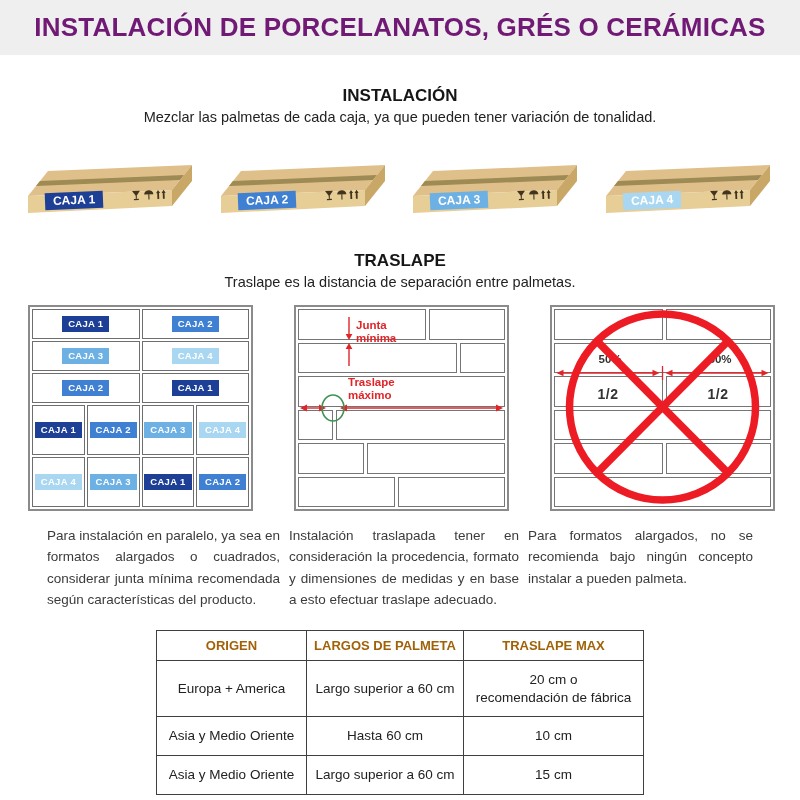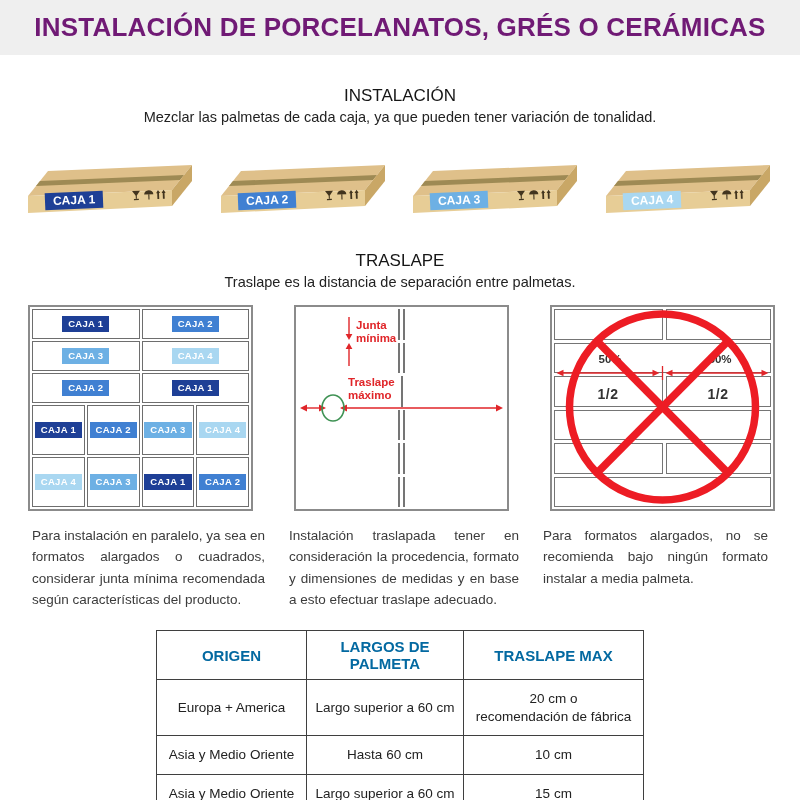--- a/index.html
+++ b/index.html
@@ -4,21 +4,21 @@
 <style>
   * { margin:0; padding:0; box-sizing:border-box; }
   html,body { width:800px; height:800px; background:#ffffff; overflow:hidden;
               font-family:"Liberation Sans", sans-serif; color:#1a1a1a; }
 
   
   .header { height:55px; background:#efefef; display:flex; align-items:center; justify-content:center; }
   .header h1 { font-size:26px; font-weight:bold; letter-spacing:0.2px; color:#701a75; }
 
   
-  .sec-head { text-align:center; font-size:17px; font-weight:normal; color:#161616; }
+  .sec-head { text-align:center; font-size:17px; font-weight:bold; color:#161616; }
   .sec-sub  { text-align:center; font-size:14.5px; color:#222; margin-top:3px; }
   .instalacion-head { margin-top:31px; }
   .traslape-head   { margin-top:34px; }
 
   
   .boxes-row { display:flex; justify-content:space-between; align-items:flex-end;
                padding:0 28px; margin-top:34px; height:58px; }
   .shipbox { position:relative; width:166px; height:52px; }
   .shipbox svg { display:block; }
   .box-label { position:absolute; left:17px; top:27px; color:#fff; font-weight:bold;
@@ -31,45 +31,45 @@
 
   
   .tile-grid { width:225px; height:206px; padding:2px; display:flex; flex-direction:column; gap:2px; }
   .tg-row { display:flex; gap:2px; }
   .tg-row.short { height:30px; } .tg-row.tall { flex:1; }
   .tile { flex:1; border:1px solid #6e6e6e; display:flex; align-items:center; justify-content:center; }
   .tile-tag { color:#fff; font-weight:bold; font-size:9.5px; letter-spacing:0.3px; padding:2px 6px 3px; white-space:nowrap; }
 
   
   .plank-stack { height:206px; padding:2px; display:flex; flex-direction:column; gap:3px; }
-  .mid  { width:215px;align-items:center; } .rgt { width:225px; }
+  .mid  { width:215px; } .rgt { width:225px; }
   .p-row { display:flex; gap:3px; flex:1; }
   .plank { border:1px solid #757575; background:#fff; }
   .fill { flex:1; }
   .w17{width:17%;} .w32{width:32%;} .w47{width:47%;} .w50{width:50%;} .w62{width:62%;} .w77{width:77%;}
   .overlay { position:absolute; left:0; top:0; pointer-events:none; }
 
   .red-note { position:absolute; color:#e02529; font-weight:bold; font-size:11.5px; line-height:1.12; }
   .junta-note    { left:60px; top:12px; width:58px; }
   .traslape-note { left:52px; top:69px; width:80px; }
   .dk-note { position:absolute; color:#333; font-weight:bold; }
   .pct  { top:46px; width:44px; text-align:center; font-size:11.5px; }
   .pct.l { left:36px; } .pct.r { left:146px; }
   .half { top:79px; width:44px; text-align:center; font-size:14px; letter-spacing:0.5px; }
   .half.l { left:34px; } .half.r { left:144px; }
 
   
-  .captions { display:flex; justify-content:space-between; padding:0 32px; margin-top:14px; }
+  .captions { display:flex; justify-content:space-between; padding:0 47px; margin-top:14px; }
   .caption { font-size:13.5px; line-height:1.58; color:#3b3b3b; text-align:justify; }
   .caption.c1 { width:233px; } .caption.c2 { width:230px; } .caption.c3 { width:225px; }
 
   
   table.origin { border-collapse:collapse; margin:20px auto 0; }
   table.origin th, table.origin td { border:1.5px solid #3f3f3f; text-align:center; vertical-align:middle; }
-  table.origin th { font-size:15px; font-weight:bold; padding:7px 0; color:#0369a1; }
+  table.origin th { font-size:13px; font-weight:bold; padding:7px 0; color:#a16207; }
   table.origin td { font-size:13.5px; padding:10px 6px; color:#222; white-space:pre-line; line-height:1.3; }
   .colw1 { width:150px; } .colw2 { width:157px; } .colw3 { width:180px; }
 </style>
 </head>
 <body>
 
 <div class="header">
   <h1>INSTALACIÓN DE PORCELANATOS, GRÉS O CERÁMICAS</h1>
 </div>
 
@@ -332,21 +332,21 @@
         <line x1="45" y1="34" x2="176" y2="166"></line>
         <line x1="176" y1="34" x2="45" y2="166"></line>
       </g>
     </svg>
   </div>
 </div>
 
 <div class="captions">
   <div class="caption c1">Para instalación en paralelo, ya sea en formatos alargados o cuadrados, considerar junta mínima recomendada según características del producto.</div>
   <div class="caption c2">Instalación traslapada tener en consideración la procedencia, formato y dimensiones de medidas y en base a esto efectuar traslape adecuado.</div>
-  <div class="caption c3">Para formatos alargados, no se recomienda bajo ningún formato instalar a media palmeta.</div>
+  <div class="caption c3">Para formatos alargados, no se recomienda bajo ningún concepto instalar a pueden palmeta.</div>
 </div>
 
 <table class="origin">
   <colgroup>
       <col class="colw1">
       <col class="colw2">
       <col class="colw3">
     </colgroup>
   <thead>
     <tr>

